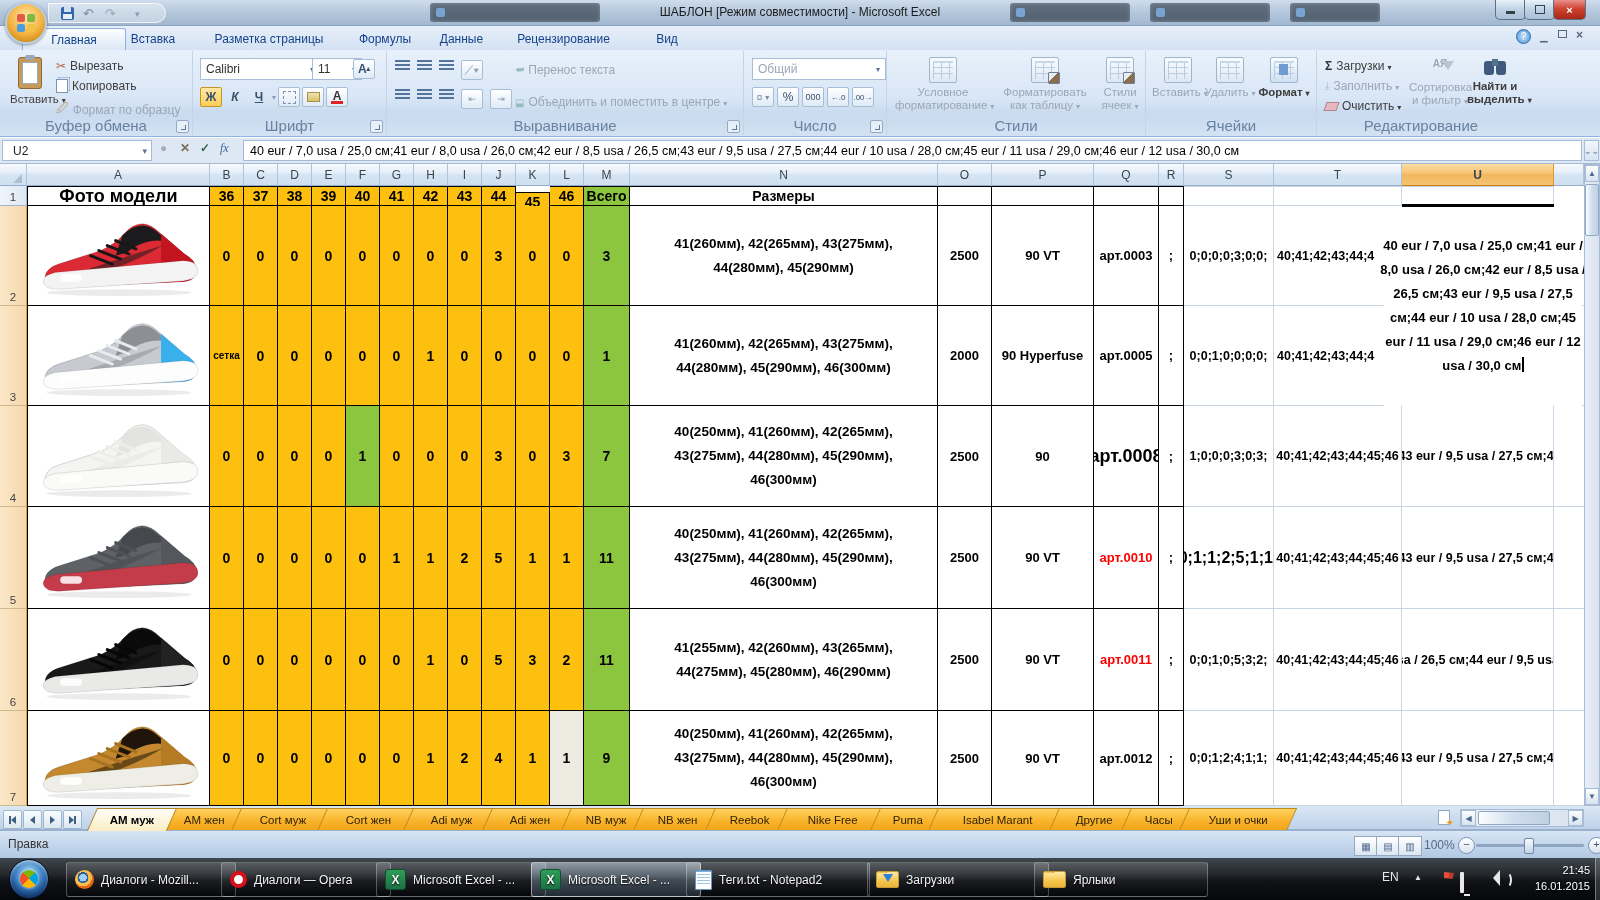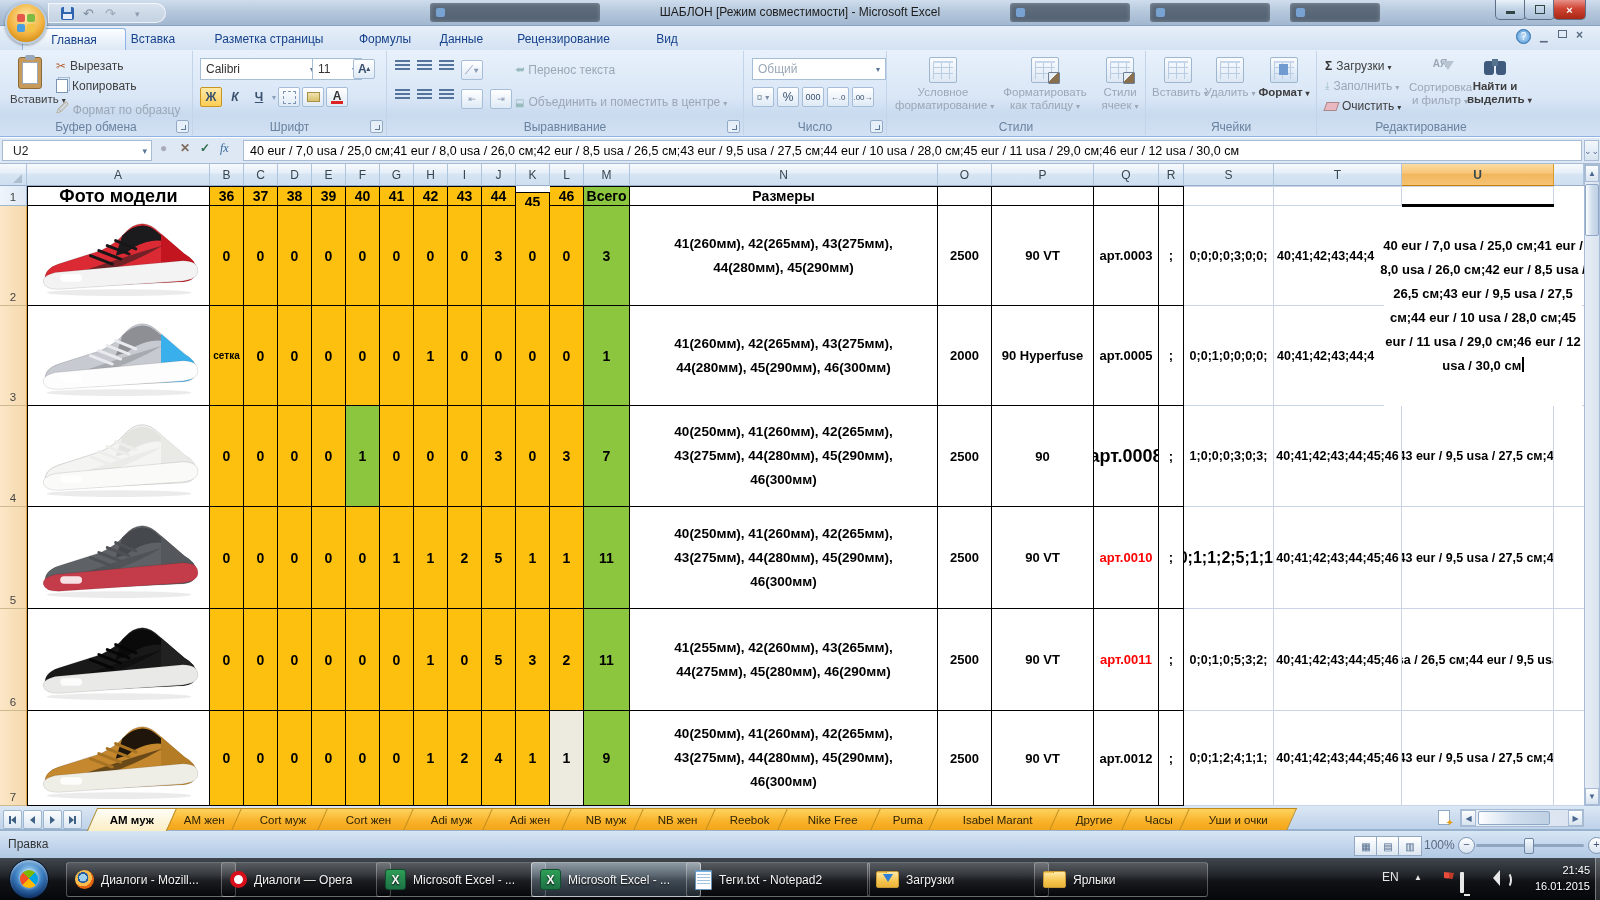--- a/index.html
+++ b/index.html
@@ -33,21 +33,21 @@
   
   #ribbon-tabrow{left:0;top:26px;width:1600px;height:24px;
     background:linear-gradient(#e7eff9,#d4e2f3);}
   .rtab{position:absolute;top:2px;height:22px;padding:0 13px;display:flex;align-items:center;
     font-size:12px;color:#15428b;}
   .rtab.active{background:linear-gradient(#fdfeff,#e8f0f9 60%,#dbe7f4);border:1px solid #8db2e3;
     border-bottom:none;border-radius:3px 3px 0 0;color:#15428b;}
   #ribbon{left:0;top:50px;width:1600px;height:87px;
     background:linear-gradient(#e8f1fb,#d9e6f6 55%,#c9daef 75%,#d3e2f3);border-bottom:1px solid #8db2e3;}
   .grp{position:absolute;top:1px;height:84px;border-right:1px solid #c3d4e9;}
-  .grp-label{position:absolute;bottom:1px;left:0;right:0;text-align:center;font-size:12px;color:#667f a6;margin-top:20px;}
+  .grp-label{position:absolute;bottom:1px;left:0;right:0;text-align:center;font-size:15px;color:#667f a6;margin-top:20px;}
   .grp-label{color:#69829f;}
   .dlaunch{position:absolute;right:3px;bottom:2px;width:11px;height:11px;border:1px solid #93aac7;
     border-radius:2px;background:rgba(255,255,255,.5);}
   .dlaunch:after{content:"";position:absolute;right:2px;bottom:2px;width:4px;height:4px;
     border-right:1px solid #5e7899;border-bottom:1px solid #5e7899;}
   .rlbl{font-size:12px;color:#3e3e3e;white-space:nowrap;}
   .dis{color:#9ba7b6 !important;}
   .dd:after{content:"▾";font-size:8px;margin-left:3px;color:inherit;}
   .ribtn{position:absolute;display:flex;align-items:center;gap:4px;font-size:12px;color:#3e3e3e;white-space:nowrap;}
   .ibox{position:absolute;background:#fff;border:1px solid #a5bdd7;display:flex;align-items:center;

